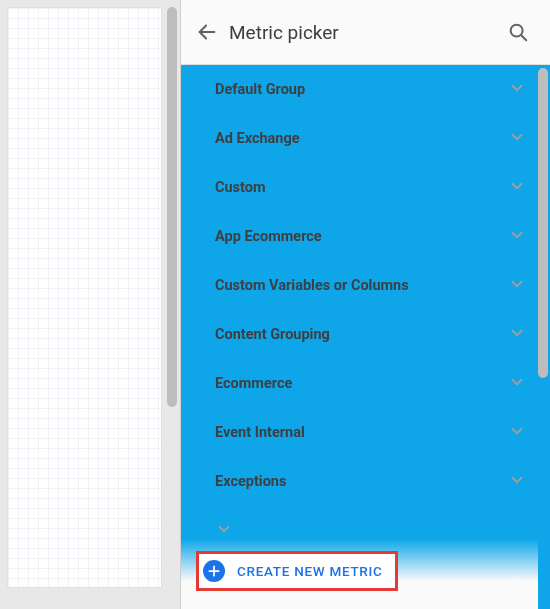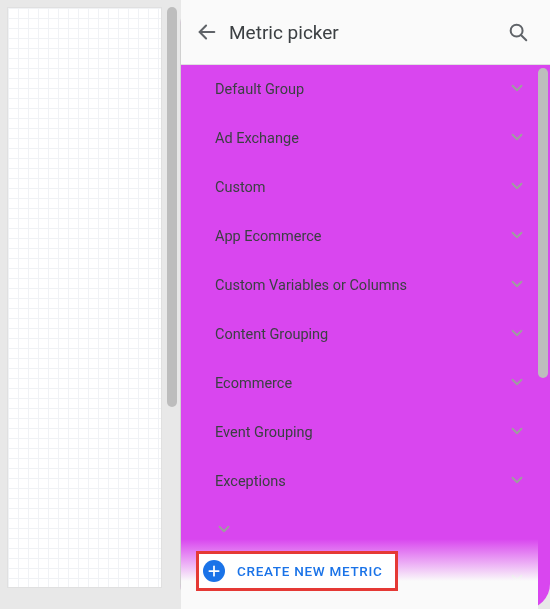--- a/index.html
+++ b/index.html
@@ -42,27 +42,26 @@
       background: transparent;
     }
     .left-thumb {
       width: 10px;
       height: 400px;
       background: #bdbdbd;
       border-radius: 5px;
     }
     .panel {
       flex: 1;
-      background: #d946ef;
+      background: #0ea5e9;
       border-left: 1px solid #d0d0d0;
       display: flex;
       flex-direction: column;
       height: 100%;
       position: relative;
-      border-radius: 25px;
     }
     .panel-header {
       display: flex;
       align-items: center;
       padding: 14px 14px 14px 8px;
       border-bottom: 1px solid #e0e0e0;
       background: #fafafa;
     }
     .back-btn {
       width: 36px;
@@ -99,20 +98,21 @@
       height: 100%;
     }
     .group-row {
       display: flex;
       align-items: center;
       justify-content: space-between;
       padding: 13.5px 24px 13.5px 34px;
       cursor: pointer;
       font-size: 14.5px;
       color: #3c4043;
+      font-weight: bold;
     }
     .group-row .chevron {
       color: #9e9e9e;
     }
     .right-scrollbar {
       position: absolute;
       right: 2px;
       top: 68px;
       width: 10px;
       height: 310px;
@@ -236,21 +236,21 @@
         </div>
         <div class="group-row">
           <span>Ecommerce</span>
           <span class="chevron">
             <svg width="18" height="18" viewBox="0 0 24 24" fill="none" stroke="currentColor" stroke-width="2.4" stroke-linecap="round" stroke-linejoin="round">
                 <polyline points="6 9 12 15 18 9"></polyline>
               </svg>
           </span>
         </div>
         <div class="group-row">
-          <span>Event Grouping</span>
+          <span>Event Internal</span>
           <span class="chevron">
             <svg width="18" height="18" viewBox="0 0 24 24" fill="none" stroke="currentColor" stroke-width="2.4" stroke-linecap="round" stroke-linejoin="round">
                 <polyline points="6 9 12 15 18 9"></polyline>
               </svg>
           </span>
         </div>
         <div class="group-row">
           <span>Exceptions</span>
           <span class="chevron">
             <svg width="18" height="18" viewBox="0 0 24 24" fill="none" stroke="currentColor" stroke-width="2.4" stroke-linecap="round" stroke-linejoin="round">

